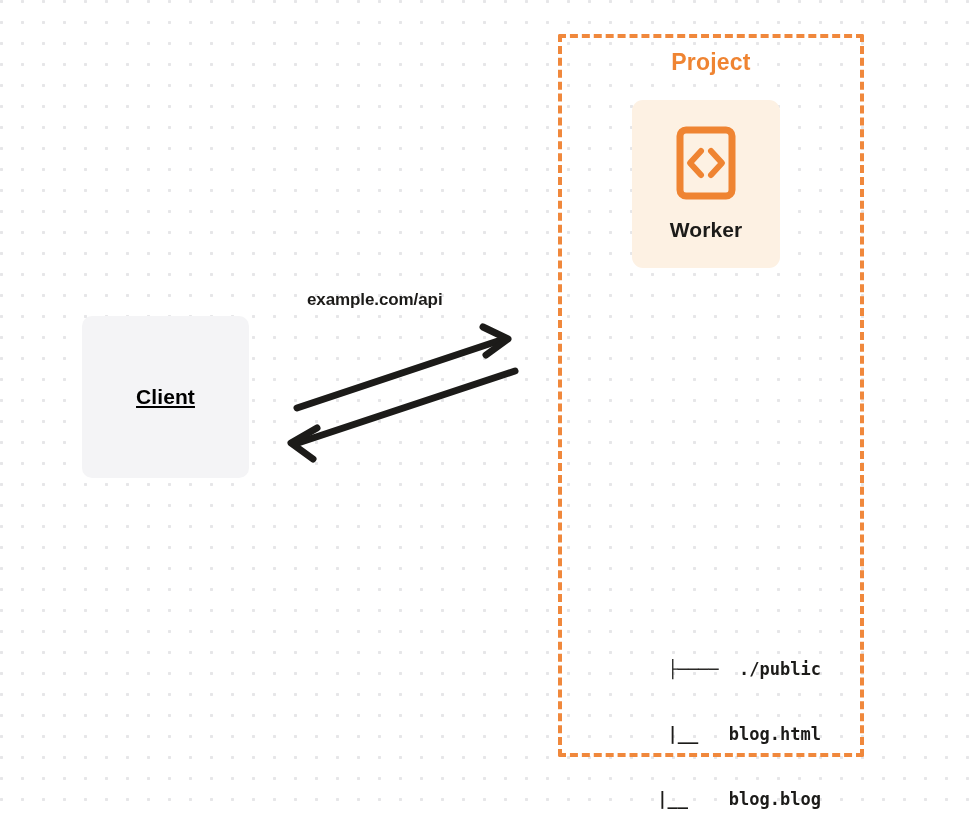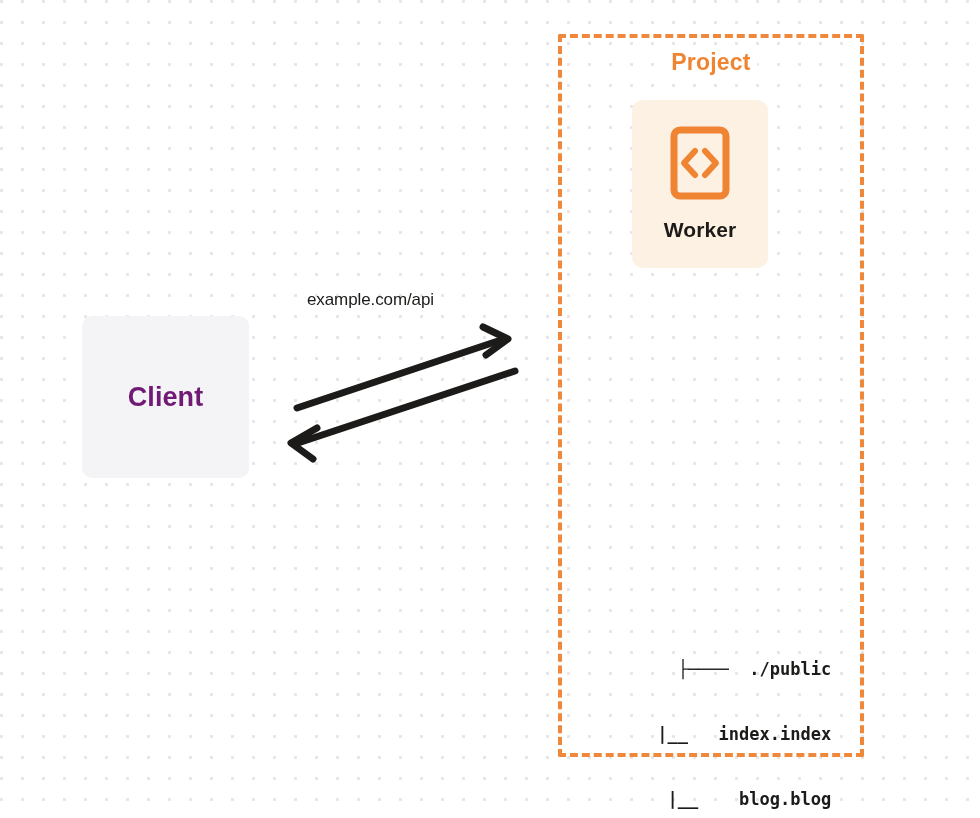--- a/index.html
+++ b/index.html
@@ -30,24 +30,25 @@
     top: 316px;
     width: 167px;
     height: 162px;
     background: #f4f4f6;
     border-radius: 10px;
     display: flex;
     align-items: center;
     justify-content: center;
   }
   #client-box .box-label {
-    font-size: 27px;
+    font-size: 21px;
     font-weight: 700;
-    color: #701a75;
+    color: #000000;
     letter-spacing: 0.1px;
+    text-decoration: underline;
   }
 
   
   #project-group {
     position: absolute;
     left: 558px;
     top: 34px;
     width: 306px;
     height: 723px;
     border: 4px dashed #f0883c;
@@ -86,21 +87,21 @@
   .card .card-label {
     font-size: 21px;
     font-weight: 700;
     color: #1c1b19;
     letter-spacing: 0.1px;
   }
 
   #worker-card {
     left: 632px;
     top: 100px;
-    width: 136px;
+    width: 148px;
     height: 168px;
     justify-content: center;
   }
   #worker-card .card-icon { margin-bottom: 18px; }
 
   #assets-card {
     left: 628px;
     top: 448px;
     width: 168px;
     height: 165px;
@@ -131,21 +132,21 @@
     height: 818px;
     pointer-events: none;
   }
 
   
   #request-label {
     position: absolute;
     left: 307px;
     top: 290px;
     font-size: 17px;
-    font-weight: 400;
+    font-weight: 700;
     color: #1c1b19;
     letter-spacing: -0.1px;
     white-space: nowrap;
   }
 </style>
 </head>
 <body>
 
 <div id="canvas">
 
@@ -179,18 +180,18 @@
         <polyline points="25,25 14,37 25,49" fill="none" stroke="#ef8432" stroke-width="6" stroke-linecap="round" stroke-linejoin="round"></polyline>
         <polyline points="35,25 46,37 35,49" fill="none" stroke="#ef8432" stroke-width="6" stroke-linecap="round" stroke-linejoin="round"></polyline>
       </svg>
     </span>
     <span class="card-label">Worker</span>
   </div>
 
 
   <div id="file-tree">
     <span class="tree-line">├────  ./public</span>
-    <span class="tree-line">     |__   index.index</span>
+    <span class="tree-line">     |__   blog.html</span>
     <span class="tree-line">     |__    blog.blog</span>
     
   </div>
 
 </div>
 
 </body></html>

